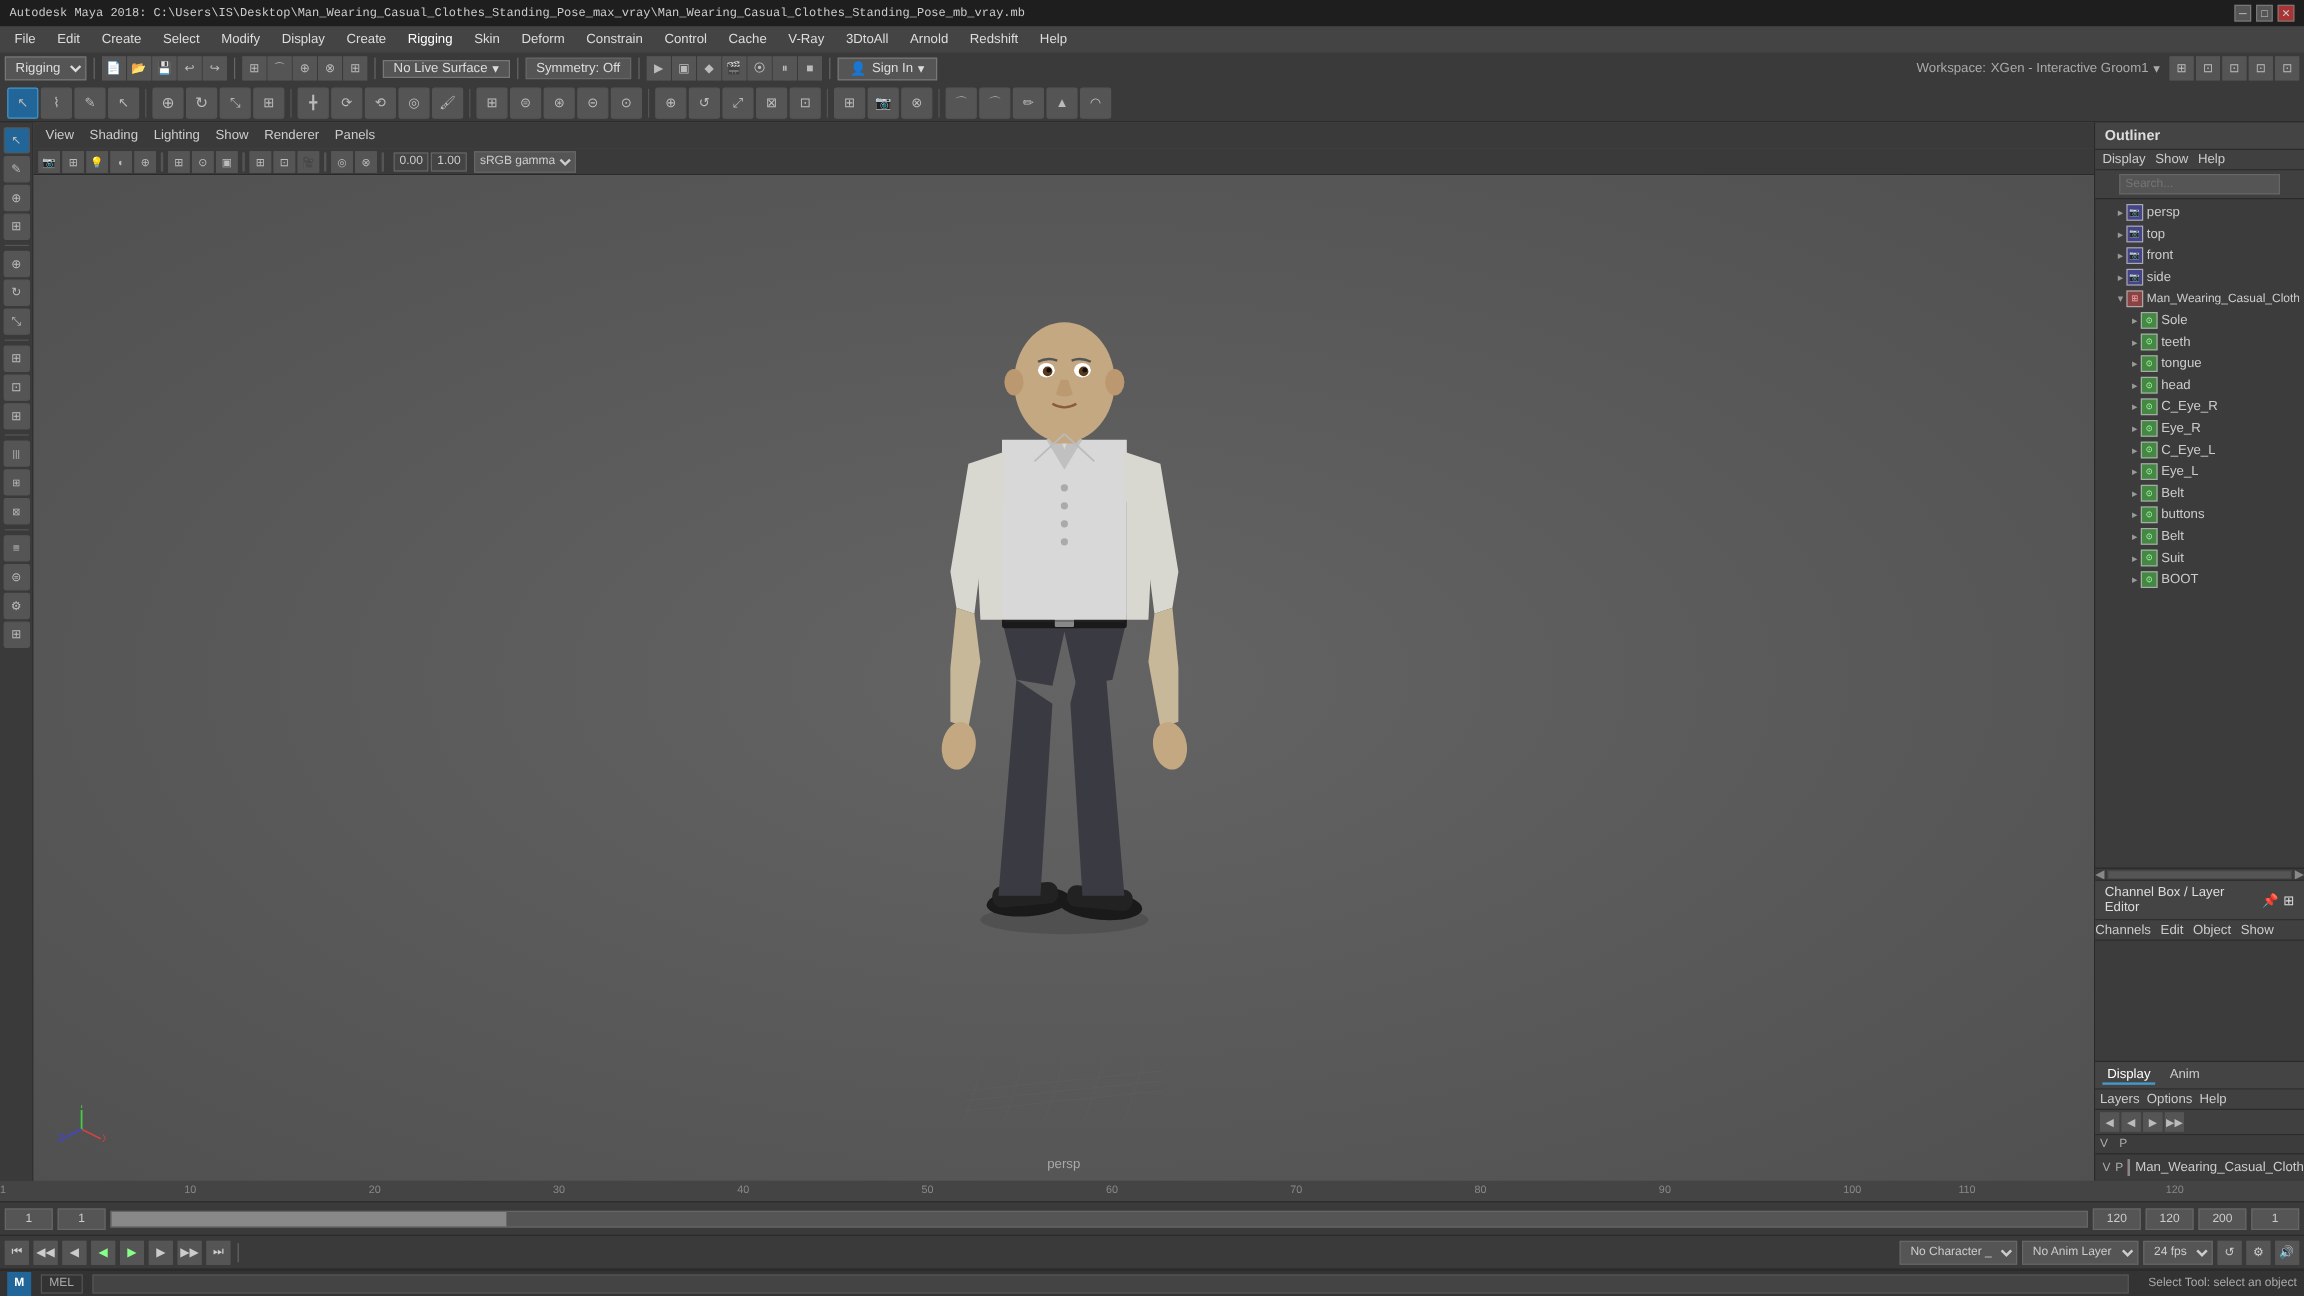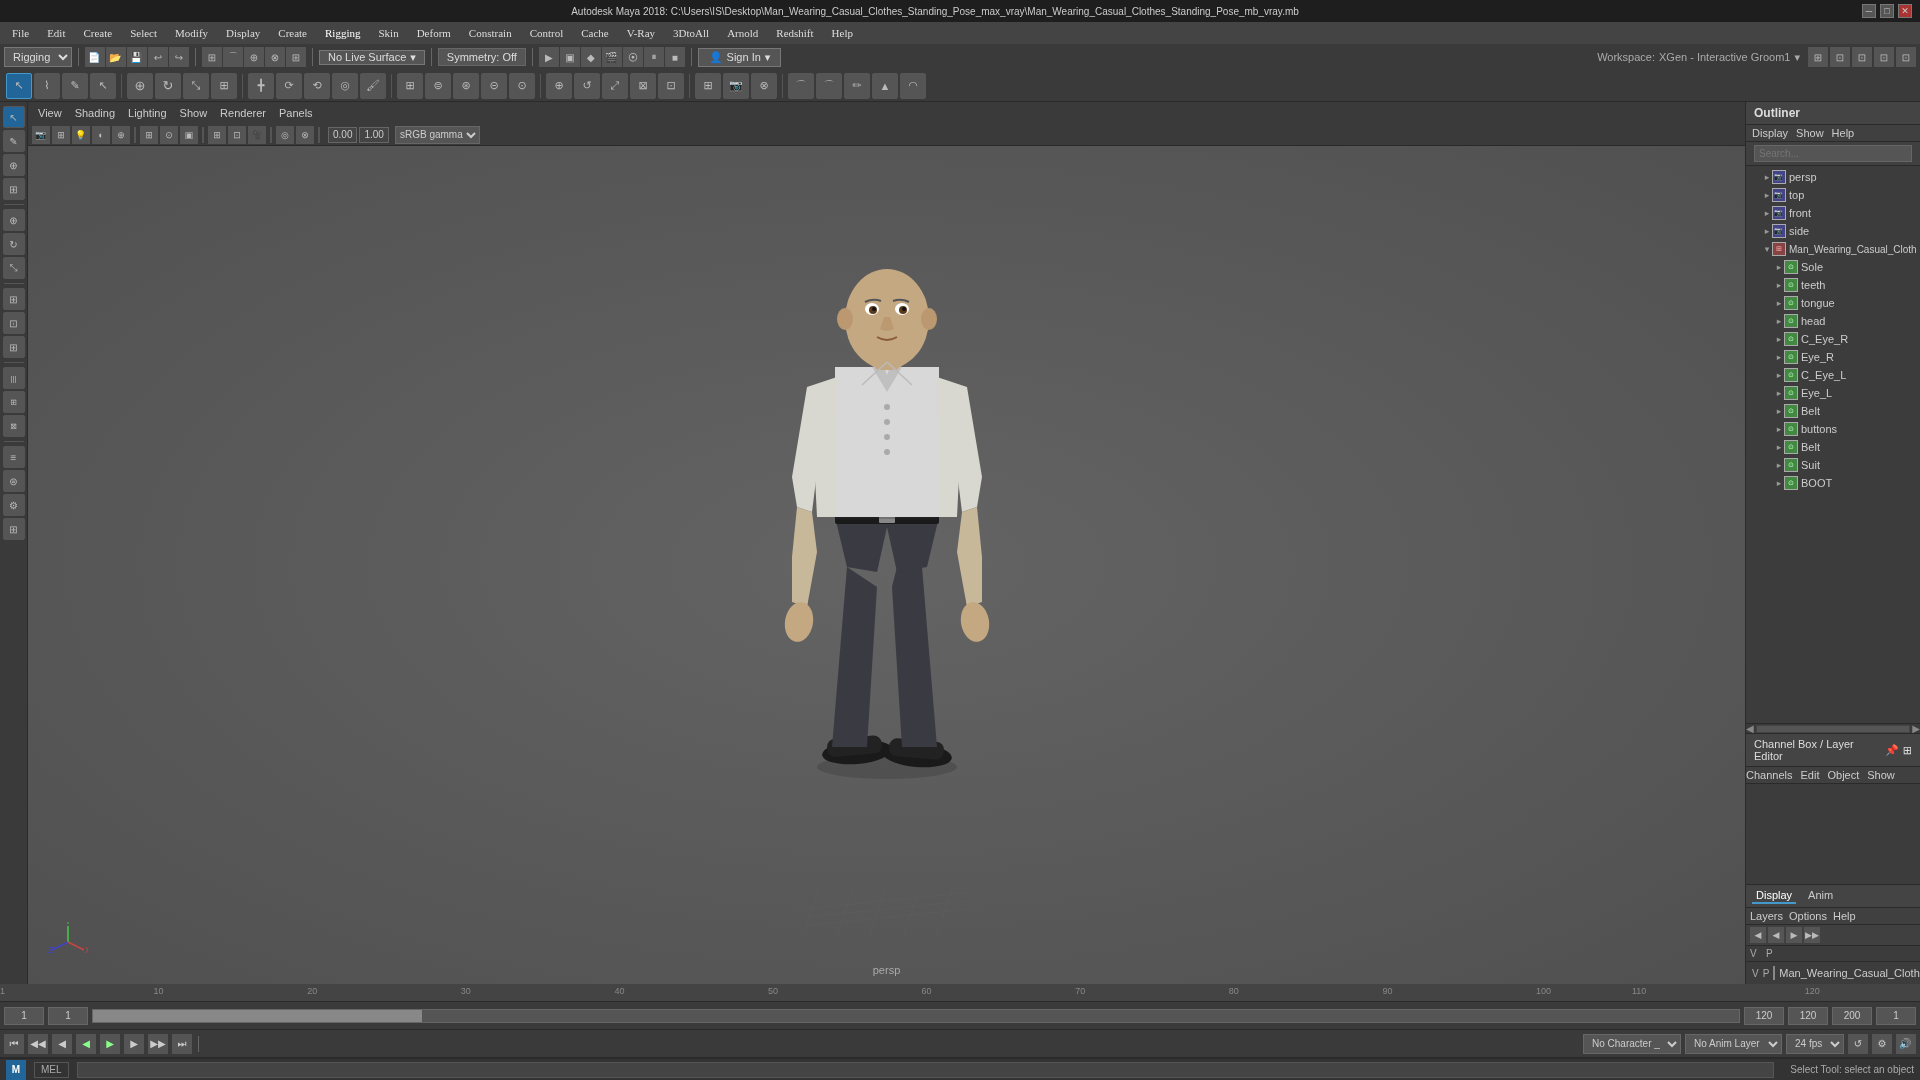--- a/index.html
+++ b/index.html
@@ -21,22 +21,23 @@
       height: 22px;
       display: flex;
       align-items: center;
       padding: 0 8px;
       font-size: 11px;
       color: #cccccc;
       flex-shrink: 0;
     }
     #title-bar .title-text {
       flex: 1;
-      text-align: center;
-      font-size: 11px;
+      text-align: left;
+      font-size: 11px;
+      font-family: Liberation Mono, monospace;
     }
     #title-bar .window-controls {
       display: flex;
       gap: 4px;
       align-items: center;
     }
     .win-btn {
       width: 14px; height: 14px;
       background: #555;
       border: 1px solid #777;
@@ -53,21 +54,20 @@
       padding: 0 4px;
       flex-shrink: 0;
       gap: 2px;
     }
     .menu-item {
       padding: 2px 8px;
       cursor: pointer;
       color: #ddd;
       font-size: 11px;
       border-radius: 2px;
-      font-family: Liberation Serif, serif;
     }
 
     
     #mode-bar {
       background: #3a3a3a;
       height: 26px;
       display: flex;
       align-items: center;
       padding: 0 4px;
       flex-shrink: 0;
@@ -295,21 +295,21 @@
       display: flex;
       gap: 8px;
       padding: 2px 6px;
       background: #404040;
       border-bottom: 1px solid #2a2a2a;
       font-size: 11px;
     }
     .out-menu-item { color: #ccc; cursor: pointer; }
 
     #outliner-search {
-      padding: 3px 8px;
+      padding: 3px 20px;
       background: #404040;
       border-bottom: 1px solid #2a2a2a;
     }
     #outliner-search input {
       width: 100%;
       background: #555;
       border: 1px solid #666;
       color: #ccc;
       padding: 2px 4px;
       font-size: 10px;

